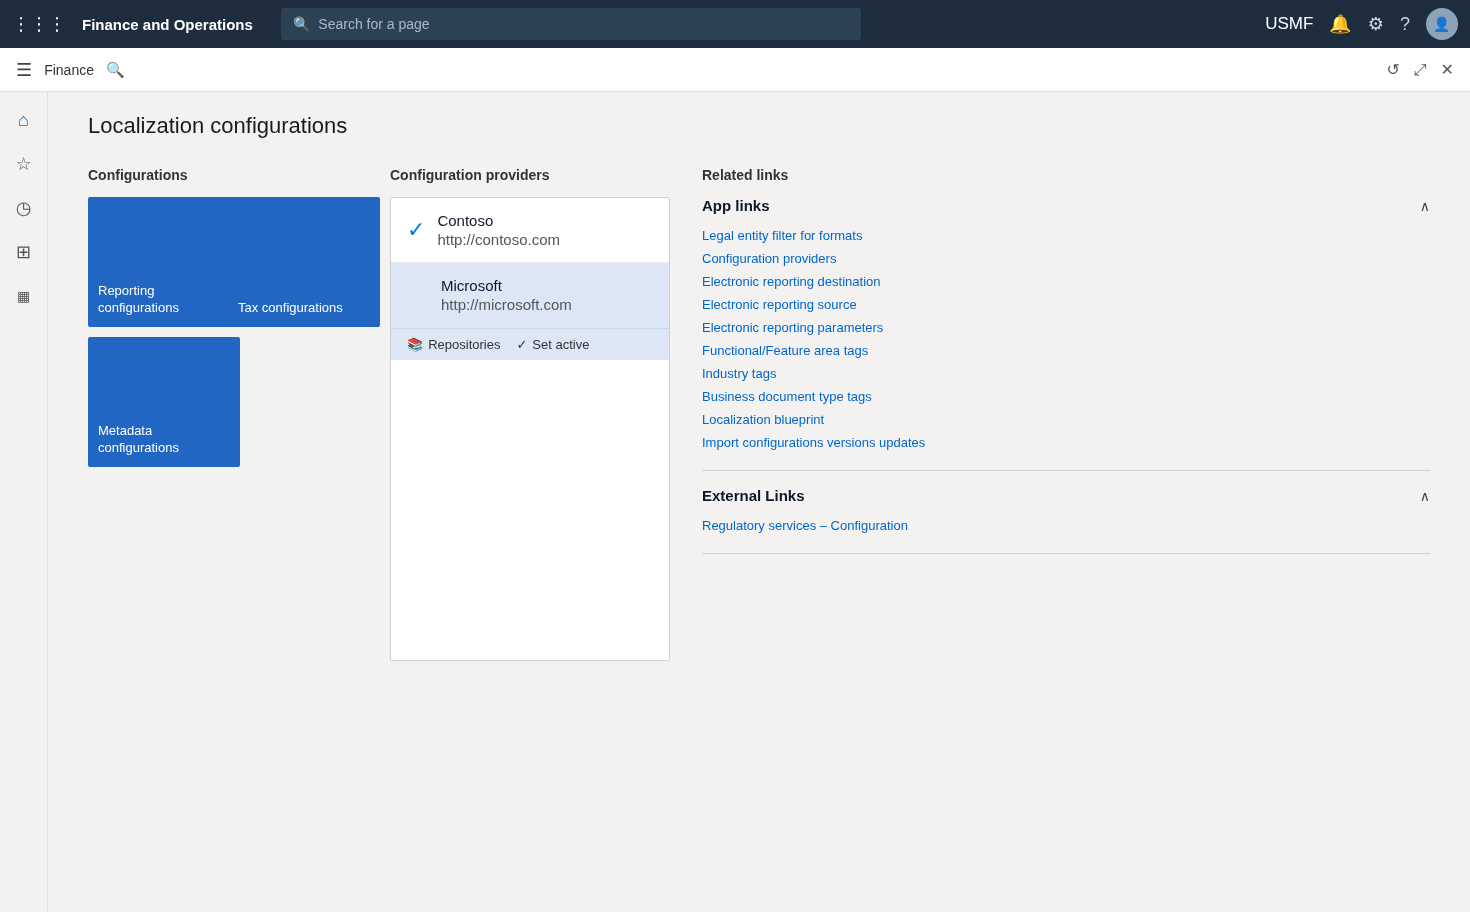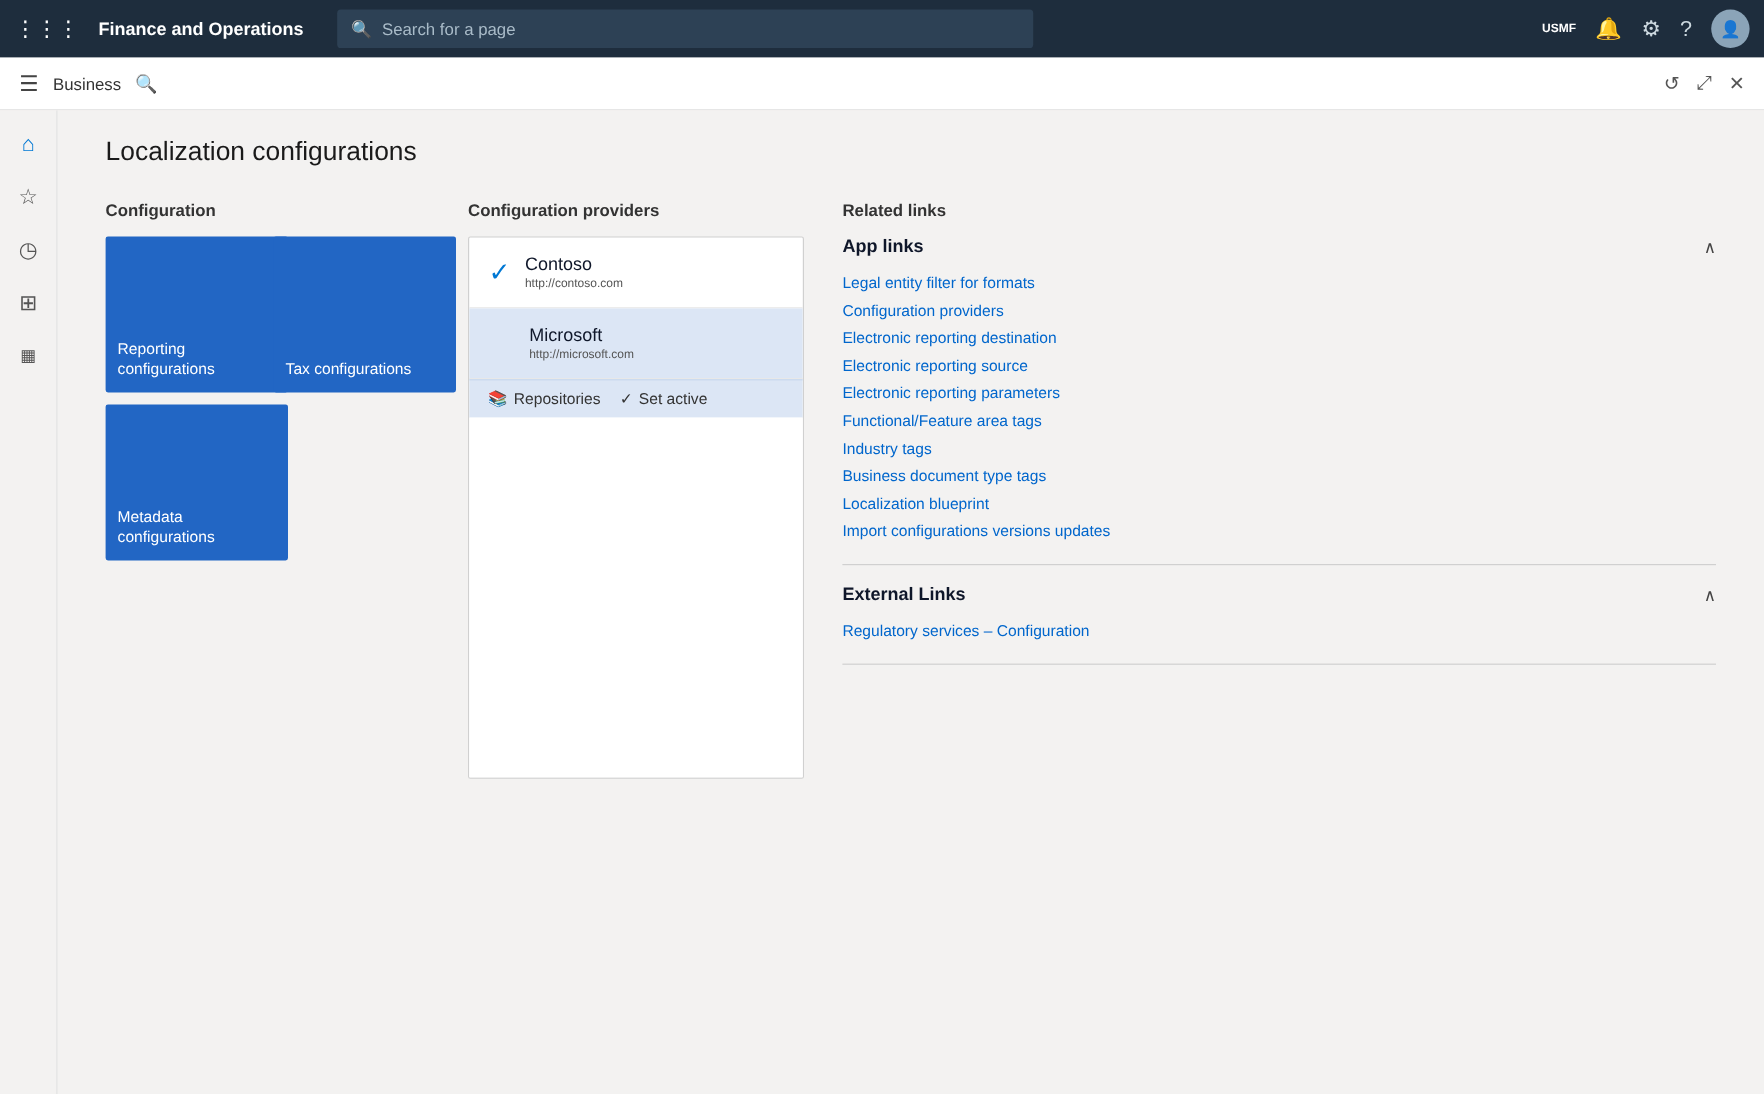--- a/index.html
+++ b/index.html
@@ -36,21 +36,21 @@
       width: 100%;
     }
     .topbar-search input::placeholder { color: #a9bbc8; }
     .topbar-right {
       margin-left: auto;
       display: flex;
       align-items: center;
       gap: 16px;
       color: #fff;
     }
-    .topbar-right .usmf { font-size: 10px; font-weight: 700; }
+    .topbar-right .usmf { font-size: 17px; font-weight: 400; }
     .topbar-right .icon-btn { font-size: 18px; cursor: pointer; color: #cdd9e0; }
     .avatar {
       width: 32px; height: 32px; border-radius: 50%;
       background: #8ba4b8;
       overflow: hidden;
       display: flex; align-items: center; justify-content: center;
       font-size: 14px; color: #fff;
     }
 
     
@@ -158,21 +158,21 @@
     }
     .provider-item:last-child { border-bottom: none; }
     .provider-item.selected { background: #dce6f5; }
     .provider-header {
       display: flex;
       align-items: center;
       gap: 12px;
     }
     .provider-check { font-size: 22px; color: #0078d4; font-weight: 300; }
     .provider-name { font-size: 15px; font-weight: 500; color: #0f172a; }
-    .provider-url { font-size: 10px; color: #555; margin-top: 2px; }
+    .provider-url { font-size: 15px; color: #555; margin-top: 2px; }
 
     .provider-toolbar {
       display: flex;
       align-items: center;
       gap: 16px;
       padding: 8px 16px;
       background: #dce6f5;
       border-top: 1px solid #c8d8ed;
     }
     .provider-toolbar-btn {
@@ -223,21 +223,21 @@
     <span class="usmf">USMF</span>
     <span class="icon-btn">🔔</span>
     <span class="icon-btn">⚙</span>
     <span class="icon-btn">?</span>
     <div class="avatar">👤</div>
   </div>
 </div>
 
 <div class="secbar">
   <span class="secbar-hamburger">☰</span>
-  <span class="secbar-label">Business</span>
+  <span class="secbar-label">Finance</span>
   <span class="secbar-search-icon">🔍</span>
   <div class="secbar-right">
     <span class="icon-btn">↺</span>
     <span class="icon-btn">⤢</span>
     <span class="icon-btn">✕</span>
   </div>
 </div>
 
 <div class="main-layout">
 
@@ -248,21 +248,21 @@
     <div class="sidebar-icon">⊞</div>
     <div class="sidebar-icon" style="font-size:14px;">▦</div>
   </div>
 
   <div class="content">
     <h1 class="page-title">Localization configurations</h1>
 
     <div class="columns-layout">
 
       <div class="configurations-col">
-        <div class="col-header">Configuration</div>
+        <div class="col-header">Configurations</div>
         <div class="tiles-grid">
           <div class="tile">
             <span>Reporting configurations</span>
           </div>
           <div class="tile">
             <span>Tax configurations</span>
           </div>
           <div class="tile">
             <span>Metadata configurations</span>
           </div>

